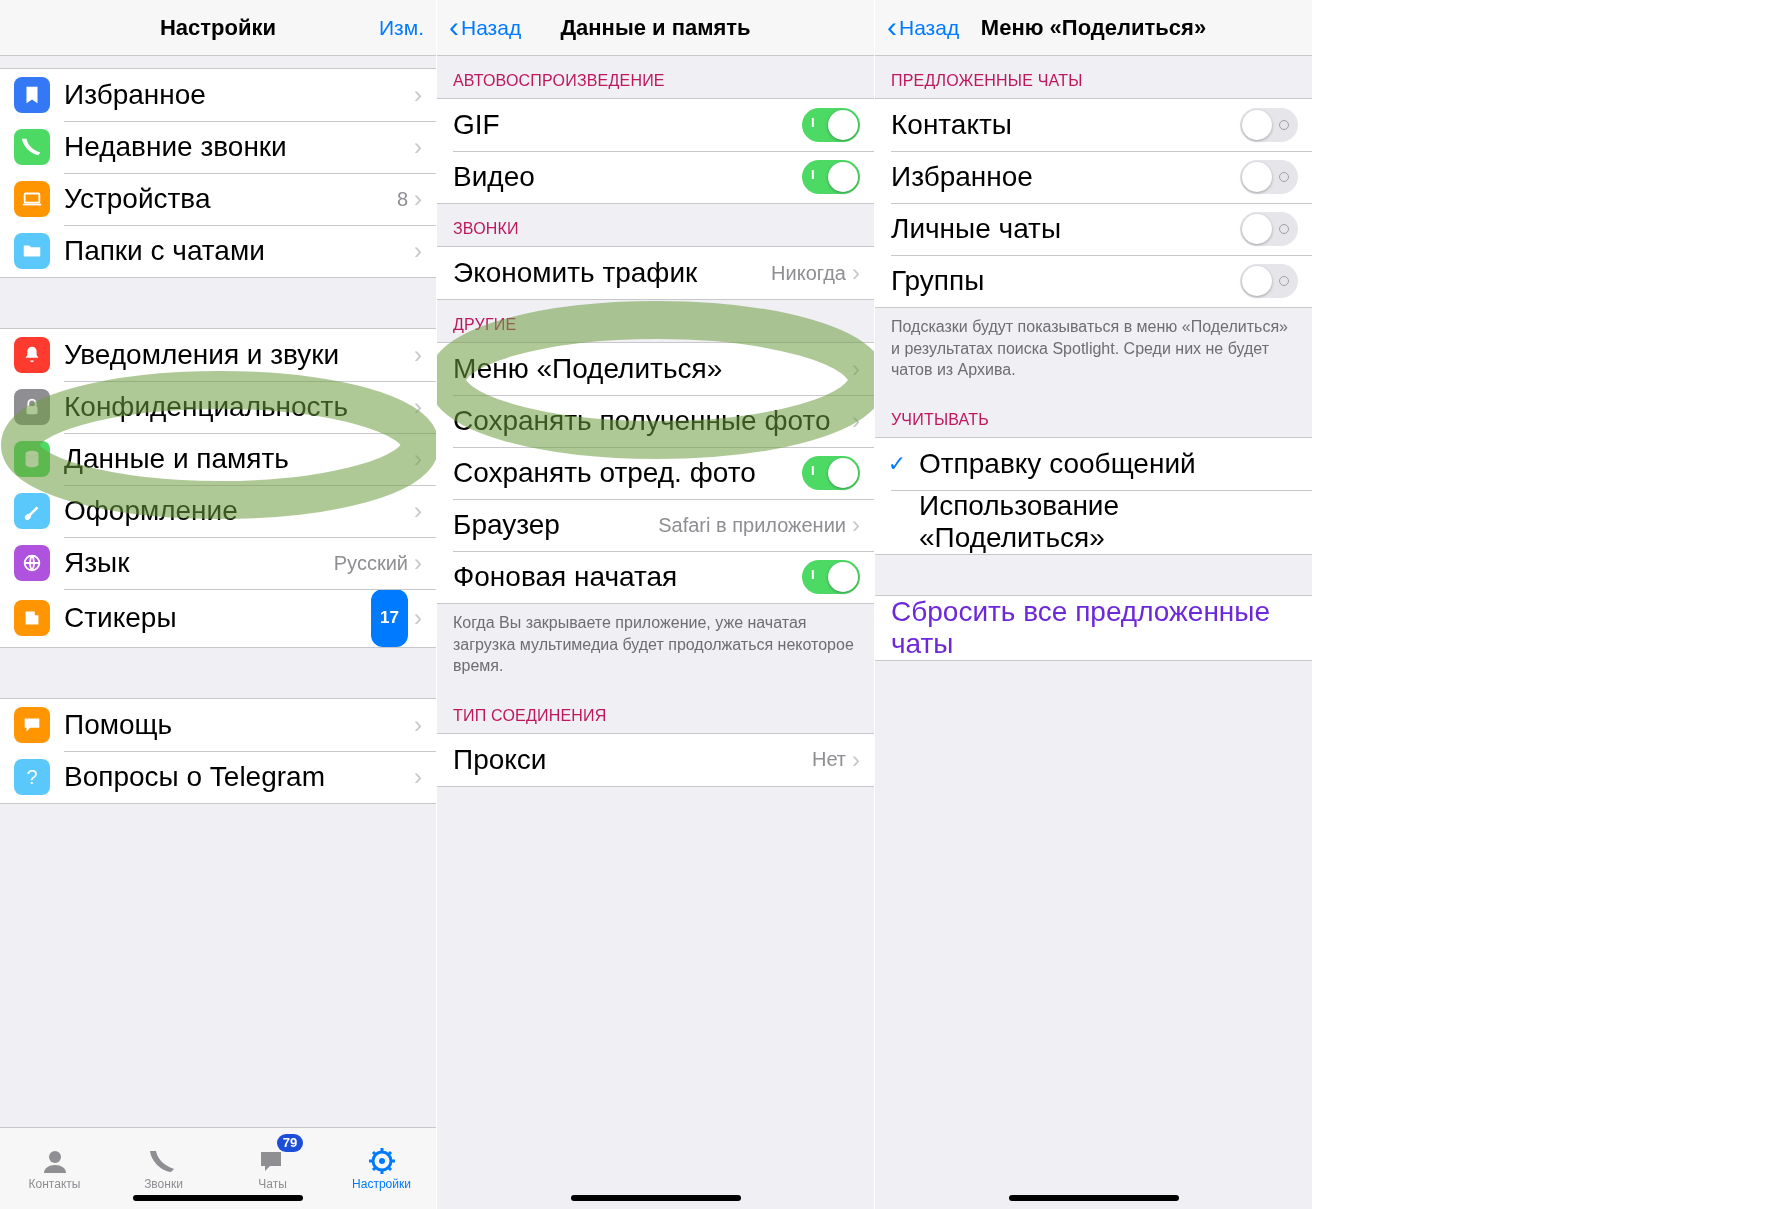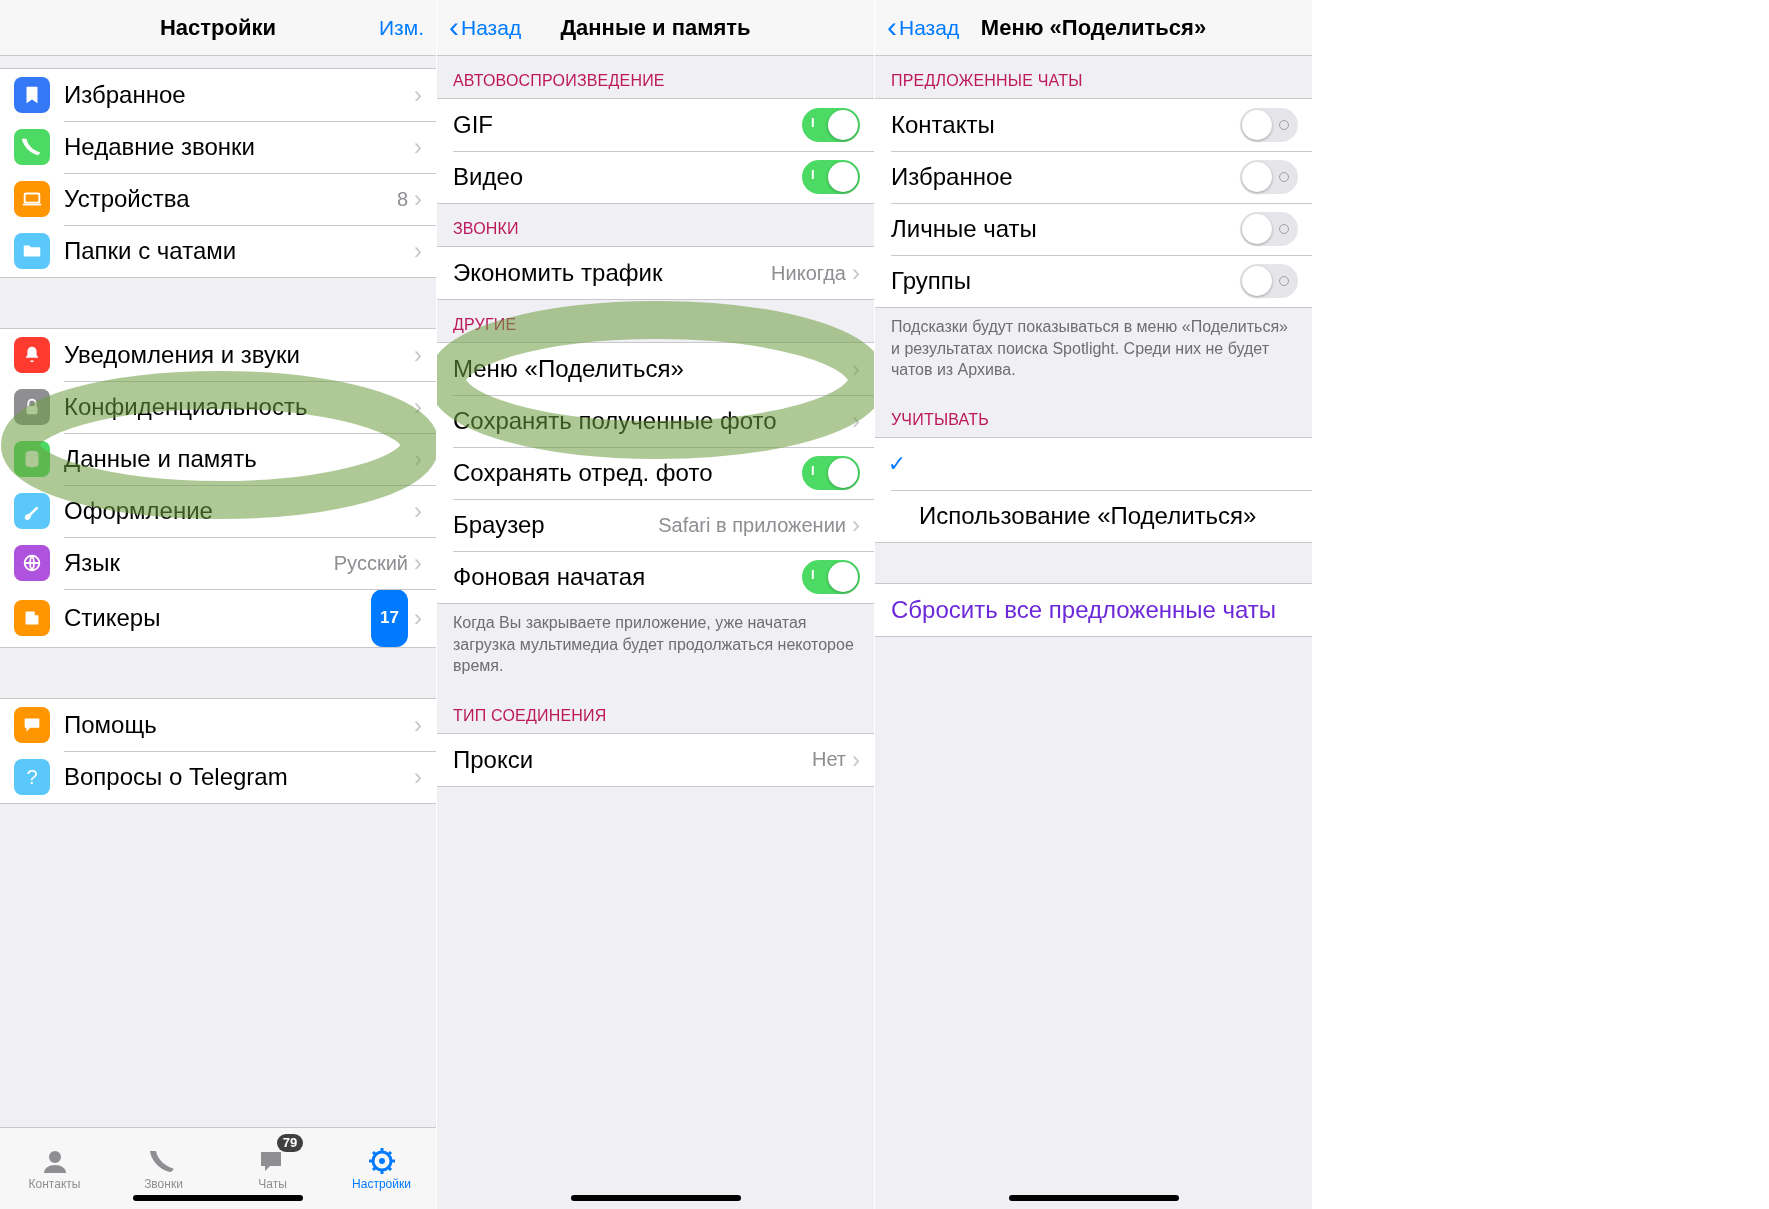--- a/index.html
+++ b/index.html
@@ -19,21 +19,21 @@
 
 
 .sect-head { font-size: 16px; color: #be185d; padding: 16px 16px 8px; text-transform: uppercase; letter-spacing: .2px; }
 .sect-foot { font-size: 16px; color: #6d6d72; padding: 8px 16px 14px; line-height: 1.35; }
 
 
 .list { background: #fff; border-top: 1px solid #c8c8cc; border-bottom: 1px solid #c8c8cc; }
 .row { display: flex; align-items: center; min-height: 52px; padding-right: 14px; position: relative; }
 .row + .row::before { content: ""; position: absolute; top: 0; right: 0; height: 1px; background: #c8c8cc; left: var(--sep-left, 16px); }
 .row .icon { width: 36px; height: 36px; border-radius: 8px; margin: 8px 14px 8px 14px; flex: 0 0 36px; display: flex; align-items: center; justify-content: center; }
-.row .label { font-size: 24px; color: #000; flex: 1; }
+.row .label { font-size: 28px; color: #000; flex: 1; }
 .row .val { font-size: 20px; color: #8e8e93; margin-right: 6px; }
 .row .chevron { color: #c7c7cc; font-size: 24px; font-weight: 300; }
 .row.noicon { padding-left: 16px; }
 .row.noicon + .row.noicon::before { left: 16px; }
 .row.withicon + .row.withicon::before { left: 64px; }
 .row.destructive .label { color: #6d28d9; }
 .row .check { width: 24px; color: #007aff; font-size: 22px; margin-right: 10px; text-align: center; }
 .row .check.empty { visibility: hidden; }
 
 
@@ -55,21 +55,21 @@
 .ic-data { background: #4cd964; } .ic-appearance { background: #5ac8fa; } .ic-lang { background: #af52de; }
 .ic-stickers { background: #ff9500; } .ic-help { background: #ff9500; } .ic-faq { background: #5ac8fa; }
 .icon svg { width: 22px; height: 22px; }
 .icon .glyph { color: #fff; font-size: 20px; }
 
 
 .tabbar { margin-top: auto; border-top: 1px solid #c8c8cc; background: #f7f7f8; display: flex; height: 82px; }
 .tab { flex: 1; display: flex; flex-direction: column; align-items: center; justify-content: center; font-size: 12px; color: #8e8e93; gap: 2px; position: relative; }
 .tab.active { color: #007aff; }
 .tab svg { width: 30px; height: 28px; }
-.tab .notif-badge { position: absolute; top: 6px; left: 54%; background: #404040; color: #fff; font-size: 13px; font-weight: 600; border-radius: 10px; padding: 0 6px; line-height: 18px; }
+.tab .notif-badge { position: absolute; top: 6px; left: 54%; background: #1d4ed8; color: #fff; font-size: 13px; font-weight: 600; border-radius: 10px; padding: 0 6px; line-height: 18px; }
 
 
 .home-ind { position: absolute; bottom: 8px; left: 50%; transform: translateX(-50%); width: 170px; height: 6px; background: #000; border-radius: 3px; }
 
 
 .marker { position: absolute; pointer-events: none; }
 .marker.c1 { left: -10px; top: 360px; width: 460px; height: 170px; }
 .marker.c2 { left: -20px; top: 290px; width: 480px; height: 180px; }
 .marker ellipse { fill: none; stroke: #6d9d3f; stroke-width: 38; stroke-opacity: .55; }
 
@@ -383,20 +383,21 @@
           <div class="dot"></div>
         </div>
     </div>
   </div>
   <div class="sect-foot">Подсказки будут показываться в меню «Поделиться» и результатах поиска Spotlight. Среди них не будет чатов из Архива.</div>
 
   <div class="sect-head">УЧИТЫВАТЬ</div>
   <div class="list">
     <div class="row noicon" style="padding-left:10px">
       <div class="check">✓</div>
+      <div class="label">Отправку сообщений</div>
     </div>
     <div class="row noicon" style="padding-left:10px;--sep-left:44px">
       <div class="check empty">✓</div>
       <div class="label">Использование «Поделиться»</div>
     </div>
   </div>
 
   <div style="height:40px"></div>
   <div class="list">
     <div class="row noicon destructive">

